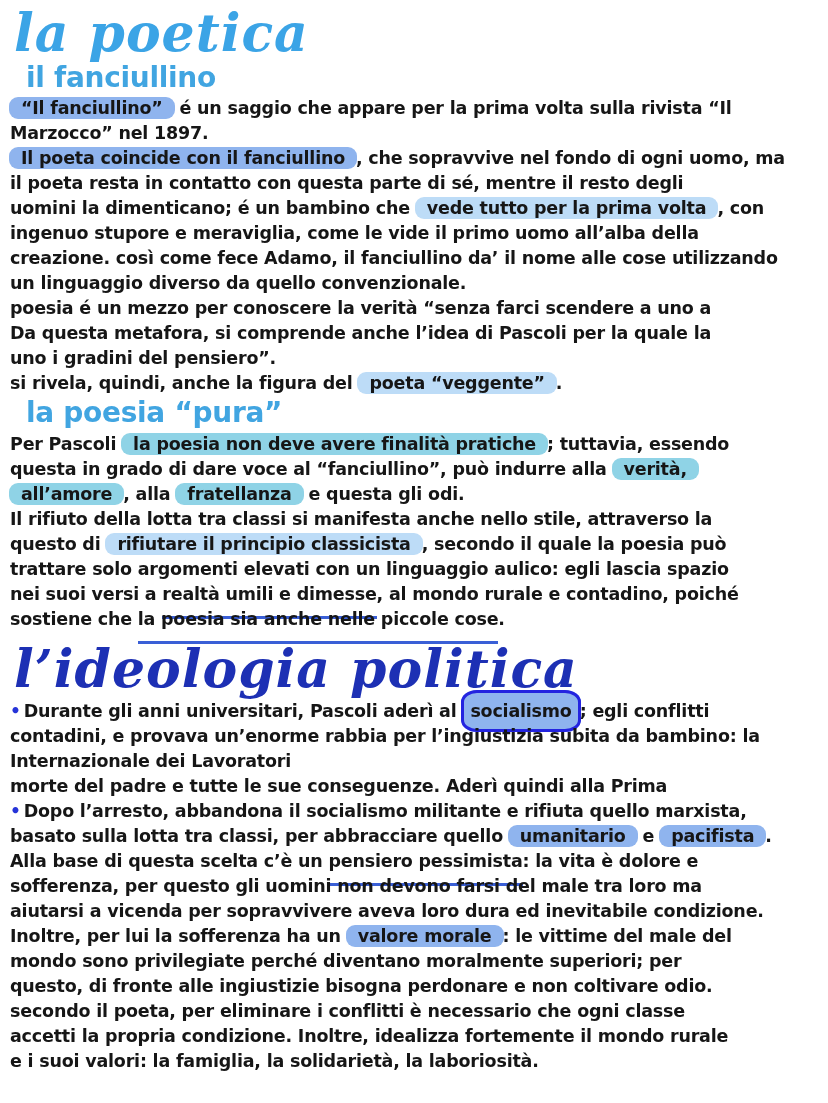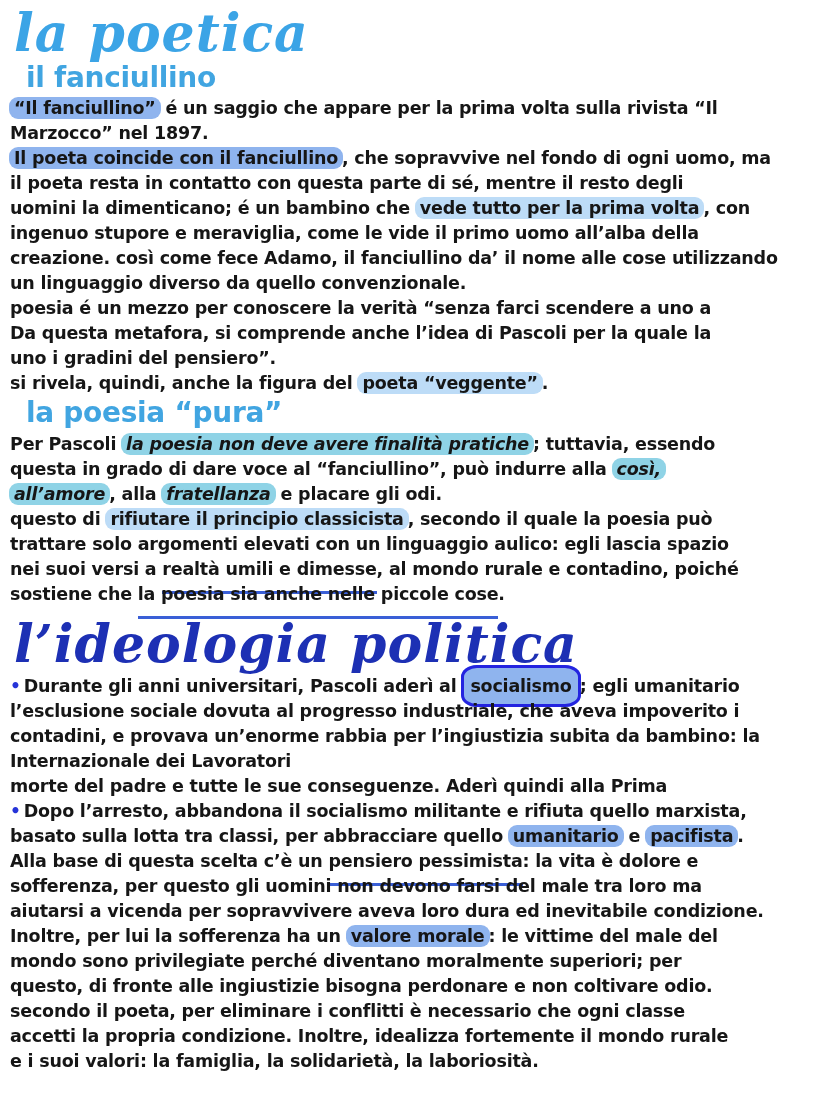--- a/index.html
+++ b/index.html
@@ -5,24 +5,24 @@
   html,body{margin:0;padding:0;background:#ffffff;}
   body{width:828px;height:1103px;overflow:hidden;font-family:"DejaVu Sans","Liberation Sans",sans-serif;}
   .note-page{width:828px;height:1103px;box-sizing:border-box;padding:6px 6px 0 10px;background:#fff;}
   h1.script-title{font-family:"DejaVu Serif","Liberation Serif",serif;font-style:italic;font-weight:bold;
     font-size:52px;line-height:1.05;margin:0 0 2px 4px;letter-spacing:1px;}
   h1.title-blue{color:var(--titleBlue);}
   h1.title-navy{color:var(--titleNavy);margin-top:10px;}
   h2.subheading{color:var(--subBlue);font-size:28px;font-weight:bold;margin:0 0 3px 16px;line-height:1.1;letter-spacing:-0.3px;}
   .paragraph{margin:0 0 2px 0;}
   .line{white-space:nowrap;font-size:17.5px;font-weight:bold;line-height:25px;letter-spacing:-0.2px;color:var(--ink);}
-  .hl{border-radius:9px;padding:1px 5px;margin:0 -1px;}
+  .hl{border-radius:9px;padding:1px 12px;margin:0 -1px;}
   .hl-peri{background:var(--hlPeri);}
   .hl-sky{background:var(--hlSky);}
-  .hl-teal{background:var(--hlTeal);font-style:italic;}
+  .hl-teal{background:var(--hlTeal);}
   .ul-blue{border-bottom:3px solid var(--ulBlue);padding-bottom:12px;}
   .circled{background:var(--hlPeri);border:3px solid var(--circleBlue);border-radius:16px/12px;padding:8px 6px;margin:0 -1px;}
   .bullet{color:var(--bulletBlue);margin-right:3px;font-size:17px;}
 </style>
 </head>
 <body>
 
 <div class="note-page">
     <h1 class="script-title title-blue">la poetica</h1>
     <h2 class="subheading">il fanciullino</h2>
@@ -36,31 +36,31 @@
       <div class="line"><span>creazione. così come fece Adamo, il fanciullino da’ il nome alle cose utilizzando</span></div>
       <div class="line"><span>un linguaggio diverso da quello convenzionale.</span></div>
       <div class="line"><span>poesia é un mezzo per conoscere la verità “senza farci scendere a uno a</span></div>
       <div class="line"><span>Da questa metafora, si comprende anche l’idea di Pascoli per la quale la</span></div>
       <div class="line"><span>uno i gradini del pensiero”.</span></div>
       <div class="line"><span>si rivela, quindi, anche la figura del </span><span class="hl hl-sky">poeta “veggente”</span><span>.</span></div>
     </div>
     <h2 class="subheading">la poesia “pura”</h2>
     <div class="paragraph">
       <div class="line"><span>Per Pascoli </span><span class="hl hl-teal">la poesia non deve avere finalità pratiche</span><span>; tuttavia, essendo</span></div>
-      <div class="line"><span>questa in grado di dare voce al “fanciullino”, può indurre alla </span><span class="hl hl-teal">così,</span></div>
-      <div class="line"><span class="hl hl-teal">all’amore</span><span>, alla </span><span class="hl hl-teal">fratellanza</span><span> e placare gli odi.</span></div>
+      <div class="line"><span>questa in grado di dare voce al “fanciullino”, può indurre alla </span><span class="hl hl-teal">verità,</span></div>
+      <div class="line"><span class="hl hl-teal">all’amore</span><span>, alla </span><span class="hl hl-teal">fratellanza</span><span> e questa gli odi.</span></div>
+      <div class="line"><span>Il rifiuto della lotta tra classi si manifesta anche nello stile, attraverso la</span></div>
       <div class="line"><span>questo di </span><span class="hl hl-sky">rifiutare il principio classicista</span><span>, secondo il quale la poesia può</span></div>
       <div class="line"><span>trattare solo argomenti elevati con un linguaggio aulico: egli lascia spazio</span></div>
       <div class="line"><span>nei suoi versi a </span><span class="ul-blue">realtà umili e dimesse</span><span>, al mondo rurale e contadino, poiché</span></div>
       <div class="line"><span>sostiene che </span><span class="ul-blue">la poesia sia anche nelle piccole cose</span><span>.</span></div>
     </div>
     <h1 class="script-title title-navy">l’ideologia politica</h1>
     <div class="paragraph">
-      <div class="line"><span class="bullet">•</span><span>Durante gli anni universitari, Pascoli aderì al </span><span class="circled">socialismo</span><span>; egli umanitario</span></div>
-      <div class="line"><span>l’esclusione sociale dovuta al progresso industriale, che aveva impoverito i</span></div>
+      <div class="line"><span class="bullet">•</span><span>Durante gli anni universitari, Pascoli aderì al </span><span class="circled">socialismo</span><span>; egli conflitti</span></div>
       <div class="line"><span>contadini, e provava un’enorme rabbia per l’ingiustizia subita da bambino: la</span></div>
       <div class="line"><span>Internazionale dei Lavoratori</span></div>
       <div class="line"><span>morte del padre e tutte le sue conseguenze. Aderì quindi alla Prima</span></div>
       <div class="line"><span class="bullet">•</span><span>Dopo l’arresto, abbandona il socialismo militante e rifiuta quello marxista,</span></div>
       <div class="line"><span>basato sulla lotta tra classi, per abbracciare quello </span><span class="hl hl-peri">umanitario</span><span> e </span><span class="hl hl-peri">pacifista</span><span>.</span></div>
       <div class="line"><span>Alla base di questa scelta c’è un </span><span class="ul-blue">pensiero pessimista</span><span>: la vita è dolore e</span></div>
       <div class="line"><span>sofferenza, per questo gli uomini non devono farsi del male tra loro ma</span></div>
       <div class="line"><span>aiutarsi a vicenda per sopravvivere aveva loro dura ed inevitabile condizione.</span></div>
       <div class="line"><span>Inoltre, per lui la sofferenza ha un </span><span class="hl hl-peri">valore morale</span><span>: le vittime del male del</span></div>
       <div class="line"><span>mondo sono privilegiate perché diventano moralmente superiori; per</span></div>

